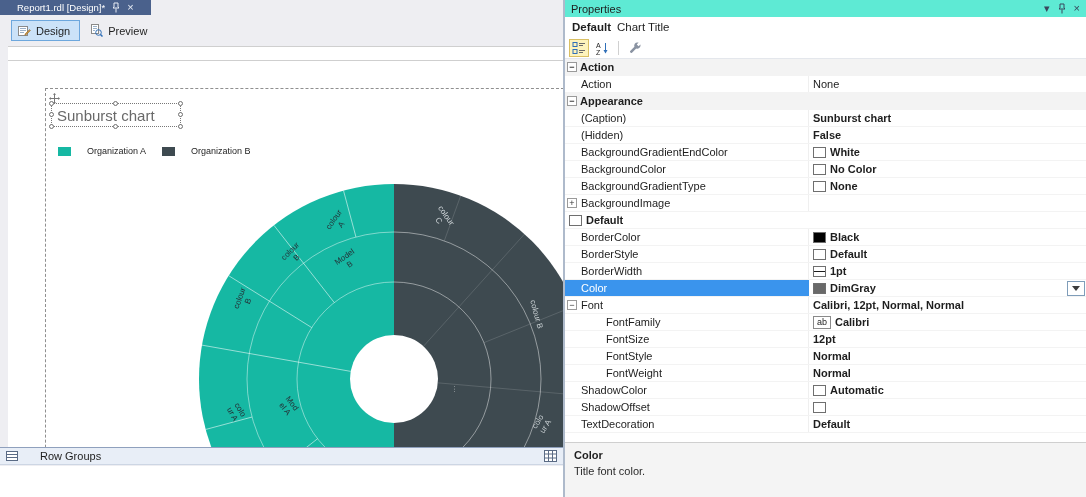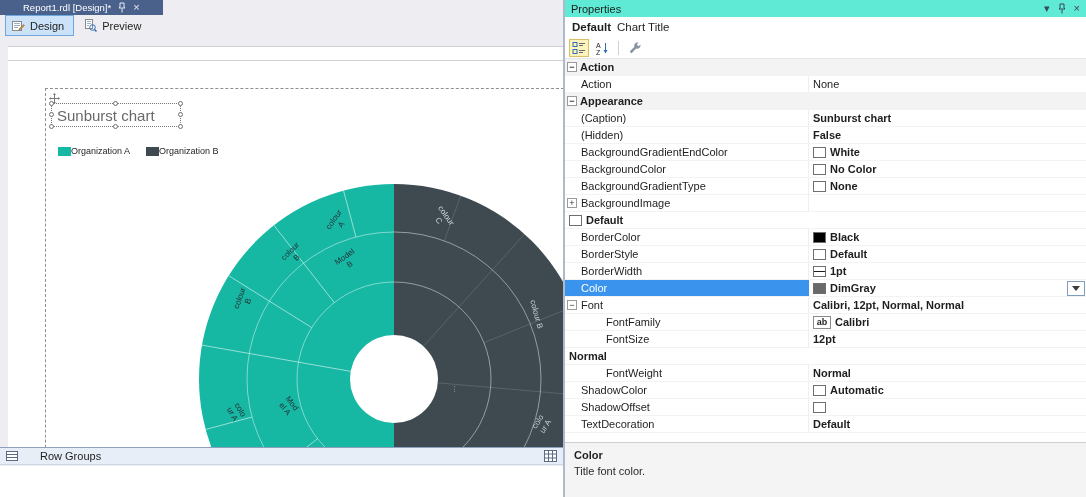--- a/index.html
+++ b/index.html
@@ -2,36 +2,36 @@
 <html><head>
 <meta charset="utf-8">
 <style>
   *{box-sizing:border-box;margin:0;padding:0;}
   html,body{margin:0;padding:0;}
   body{width:1086px;height:497px;overflow:hidden;background:#eeeef2;font-family:"Liberation Sans",sans-serif;}
   .stage{position:relative;width:1086px;height:497px;overflow:hidden;background:#eeeef2;font-size:11px;color:#1e1e1e;}
 
   
   .designer{position:absolute;left:0;top:0;width:563px;height:497px;}
-  .doc-tab{position:absolute;left:0;top:0;height:15px;display:flex;align-items:center;gap:6px;background:#4a618c;color:#fff;font-size:9.5px;padding:0 23px;justify-content:center;}
+  .doc-tab{position:absolute;left:0;top:0;height:15px;display:flex;align-items:center;gap:6px;background:#4a618c;color:#fff;font-size:9.5px;padding:0 17px;justify-content:center;}
   .ticon{display:inline-flex;align-items:center;justify-content:center;line-height:1;}
   .doc-tab .ticon{color:#e8edf5;font-size:11px;cursor:default;}
-  .mode-bar{position:absolute;left:0;top:15px;width:100%;height:26px;display:flex;align-items:flex-start;padding-left:5px;gap:3px;}
+  .mode-bar{position:absolute;left:0;top:15px;width:100%;height:26px;display:flex;align-items:flex-end;padding-left:11px;gap:3px;}
   .mode-btn{display:flex;align-items:center;gap:5px;font-size:11px;height:21px;padding:0 9px 0 6px;border:1px solid transparent;background:transparent;color:#1e1e1e;font-family:inherit;}
   .mode-btn.active{background:#cbe2f8;border-color:#6da7dd;}
   .ruler{position:absolute;left:8px;top:46px;width:555px;height:15px;background:#fff;border-top:1px solid #cfcfcf;border-bottom:1px solid #cfcfcf;}
   .surface{position:absolute;left:8px;top:61px;width:555px;height:386px;background:#fff;overflow:hidden;}
   .chart-object{position:absolute;left:37px;top:27px;width:519px;height:430px;border:1px dashed #8f8f8f;background:#fff;}
   .sunburst-svg{position:absolute;left:0;top:0;}
   .move-cross{position:absolute;left:3px;top:4px;}
   .title-box{position:absolute;left:5px;top:14px;width:130px;height:24px;border:1px dotted #777;display:flex;align-items:center;padding-left:5px;background:transparent;}
   .title-text{font-size:15px;color:#696969;white-space:nowrap;}
   .handle{position:absolute;width:5px;height:5px;background:#fff;border:1px solid #707070;border-radius:50%;}
   .legend{position:absolute;left:12px;top:57px;display:flex;align-items:center;gap:16px;}
-  .legend-item{display:flex;align-items:center;gap:0;font-size:9px;justify-content:center;}
+  .legend-item{display:flex;align-items:center;gap:16px;font-size:9px;justify-content:center;}
   .legend-swatch{width:13px;height:9px;display:inline-block;}
   .rowgroups-header{position:absolute;left:0;top:447px;width:563px;height:18px;background:#e8eef7;border-top:1px solid #8fa0bd;border-bottom:1px solid #cdd6e4;display:flex;align-items:center;gap:22px;padding:0 6px 0 6px;font-size:11px;}
   .rowgroups-title{flex:1;}
   .rowgroups-body{position:absolute;left:0;top:466px;width:563px;height:31px;background:#fff;}
   .splitter{position:absolute;left:563px;top:0;width:2px;height:497px;background:#aebacb;}
 
   
   .props{position:absolute;left:565px;top:0;width:521px;height:497px;background:#fff;display:flex;flex-direction:column;}
   .props-title{height:17px;background:#5eead4;display:flex;align-items:center;gap:7px;padding:0 6px;flex:none;}
   .props-title-text{flex:1;font-size:11px;}
@@ -47,21 +47,21 @@
   .pg-cat{background:#f3f3f3;}
   .pg-name{width:244px;position:relative;display:flex;align-items:center;padding-left:16px;border-right:1px solid #efefef;overflow:hidden;white-space:nowrap;}
   .pg-cat .pg-name{font-weight:bold;padding-left:15px;border-right:none;}
   .pg-indent .pg-name{padding-left:41px;}
   .pg-glyph{position:absolute;left:2px;top:3px;width:10px;height:10px;border:1px solid #9a9a9a;background:#fff;font-size:9px;line-height:8px;text-align:center;color:#333;}
   .pg-value{flex:1;display:flex;align-items:center;gap:4px;padding:0 22px 0 4px;position:relative;overflow:hidden;white-space:nowrap;}
   .pg-bold .pg-value-text{font-weight:bold;}
   .pg-sel .pg-name{background:#3a94ed;color:#fff;border-right-color:#3a94ed;}
   .pg-swatch{width:13px;height:11px;border:1px solid #6f6f6f;flex:none;display:inline-block;}
   .pg-swatch.line{background:linear-gradient(to bottom,#fff 44%,#1e1e1e 44%,#1e1e1e 58%,#fff 58%);}
-  .pg-ab{width:18px;height:13px;border:1px solid #8a8a8a;background:#fff;font-size:9px;line-height:11px;text-align:center;flex:none;font-weight:bold;}
+  .pg-ab{width:18px;height:13px;border:1px solid #8a8a8a;background:#fff;font-size:9px;line-height:11px;text-align:center;flex:none;}
   .pg-drop{position:absolute;right:1px;top:1px;width:18px;height:15px;border:1px solid #7f9db9;background:#fff;display:flex;align-items:center;justify-content:center;}
   .tri{width:0;height:0;border-left:4px solid transparent;border-right:4px solid transparent;border-top:5px solid #3c3c3c;}
   .props-help{flex:1;background:#f4f4f4;border-top:1px solid #cfcfcf;padding:6px 9px;}
   .help-title{font-weight:bold;font-size:11px;}
   .help-desc{margin-top:4px;font-size:11px;color:#2b2b2b;}
 </style>
 </head>
 <body>
 
 <div class="stage">
@@ -376,20 +376,23 @@
         </div>
         <div class="pg-row pg-indent pg-bold">
           <div class="pg-name">
             <span>FontSize</span>
           </div>
           <div class="pg-value">
             <span class="pg-value-text">12pt</span>
           </div>
         </div>
         <div class="pg-row pg-indent pg-bold">
+          <div class="pg-name">
+            <span>FontStyle</span>
+          </div>
           <div class="pg-value">
             <span class="pg-value-text">Normal</span>
           </div>
         </div>
         <div class="pg-row pg-indent pg-bold">
           <div class="pg-name">
             <span>FontWeight</span>
           </div>
           <div class="pg-value">
             <span class="pg-value-text">Normal</span>

